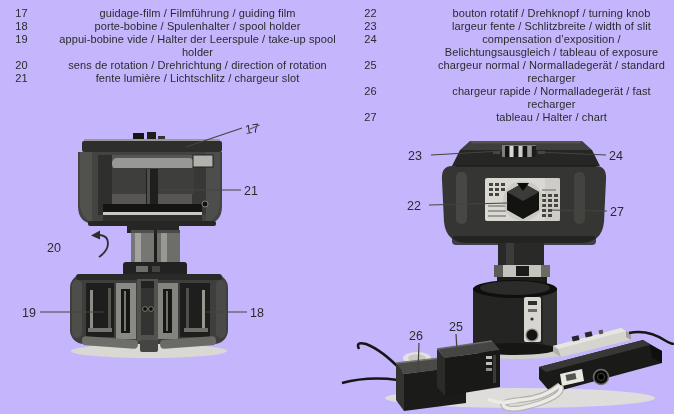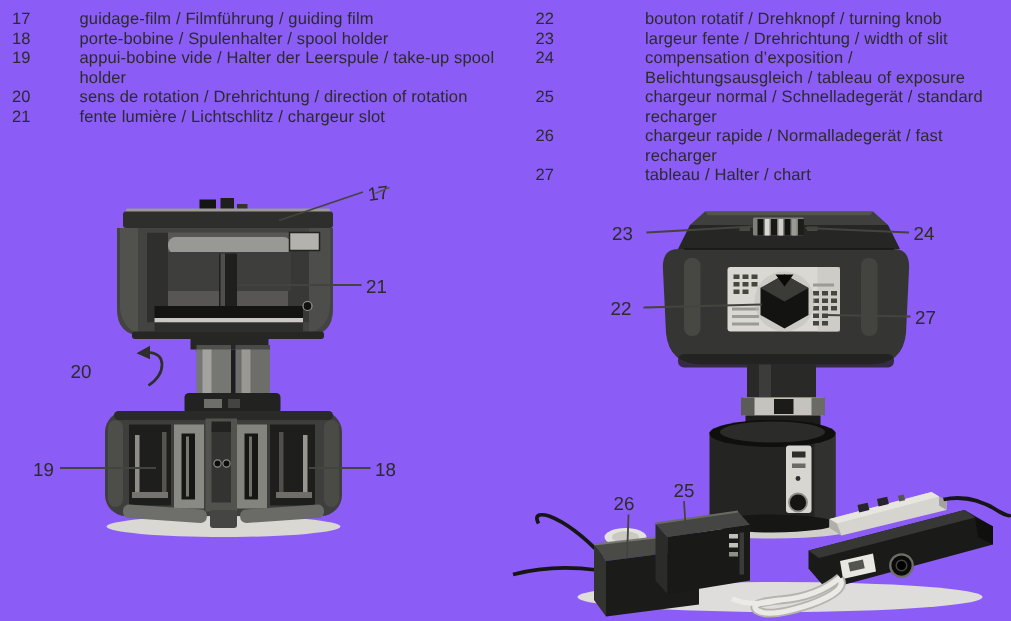--- a/index.html
+++ b/index.html
@@ -1,21 +1,22 @@
 <!DOCTYPE html>
 <html><head>
 <meta charset="utf-8">
 <title>Manual page</title>
 <style>
   html,body{margin:0;padding:0;}
   .page{
     position:relative;width:674px;height:414px;overflow:hidden;
-    background:#8b5cf6;
+    background:#c4b5fd;
     font-family:"Liberation Sans","DejaVu Sans",sans-serif;
     color:#2b2b2b;
+    text-align:center;
   }
   .legend-col{position:absolute;top:7px;font-size:11px;line-height:13px;letter-spacing:0.1px;}
   .legend-col.left{left:8px;width:334px;}
   .legend-col.right{left:357px;width:316px;}
   .legend-row{display:flex;align-items:flex-start;}
   .legend-row .num{flex:0 0 27px;}
   .legend-col.left .legend-row .txt{width:306px;margin-left:18px;}
   .legend-col.right .legend-row .txt{width:288px;margin-left:46px;}
   figure{margin:0;position:absolute;}
   #fig-left{left:0;top:110px;width:340px;height:304px;}
@@ -52,29 +53,29 @@
     </div>
   </div>
 
   <div class="legend-col right">
     <div class="legend-row">
       <span class="num">22</span>
       <span class="txt">bouton rotatif / Drehknopf / turning knob</span>
     </div>
     <div class="legend-row">
       <span class="num">23</span>
-      <span class="txt">largeur fente / Drehrichtung / width of slit</span>
+      <span class="txt">largeur fente / Schlitzbreite / width of slit</span>
     </div>
     <div class="legend-row">
       <span class="num">24</span>
       <span class="txt">compensation d’exposition / Belichtungsausgleich / tableau of exposure</span>
     </div>
     <div class="legend-row">
       <span class="num">25</span>
-      <span class="txt">chargeur normal / Schnelladegerät / standard recharger</span>
+      <span class="txt">chargeur normal / Normalladegerät / standard recharger</span>
     </div>
     <div class="legend-row">
       <span class="num">26</span>
       <span class="txt">chargeur rapide / Normalladegerät / fast recharger</span>
     </div>
     <div class="legend-row">
       <span class="num">27</span>
       <span class="txt">tableau / Halter / chart</span>
     </div>
   </div>

